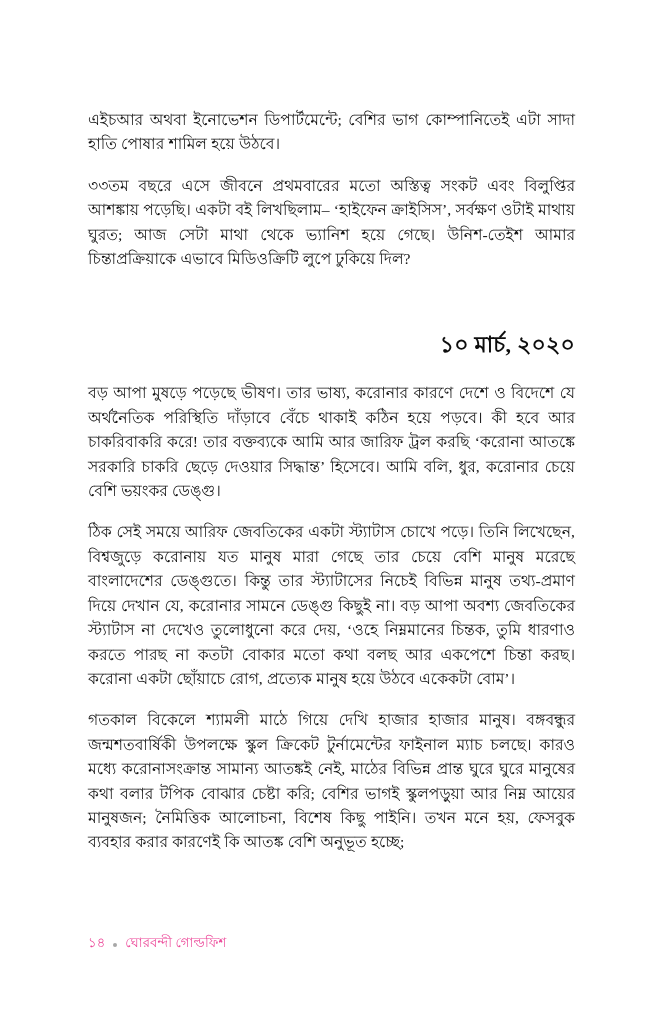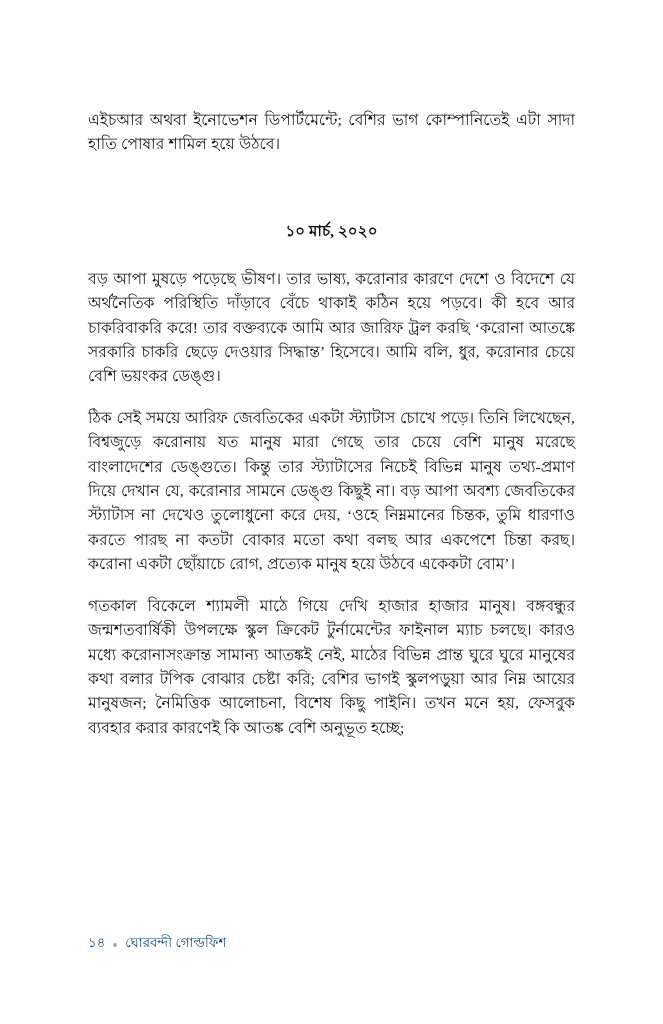--- a/index.html
+++ b/index.html
@@ -43,43 +43,43 @@
   }
 
   .para:last-of-type {
     margin-bottom: 0;
     font-family: Liberation Serif, serif;
   }
 
   .section-heading {
     margin: 0;
     padding: 0;
-    font-size: 15px;
+    font-size: 22px;
     line-height: 26px;
     font-weight: bold;
     color: #0d0d0d;
-    text-align: center;
+    text-align: right;
     letter-spacing: 0.01em;
   }
 
   .spacer-before-heading {
     height: 44px;
   }
 
   .spacer-after-heading {
     height: 23px;
   }
 
   .page-footer {
     position: absolute;
     left: 88px;
     bottom: 60px;
     font-size: 13.2px;
     line-height: 18px;
-    color: #0c4a6e;
+    color: #ec4899;
     white-space: nowrap;
     letter-spacing: 0.01em;
   }
 
   .footer-folio {
     display: inline;
   }
 
   .footer-sep {
     display: inline-block;
@@ -102,20 +102,21 @@
 </style>
 </head>
 <body>
 
 <div class="page">
 
   <div class="text-block">
 
     <p class="para">এইচআর অথবা ইনোভেশন ডিপার্টমেন্টে; বেশির ভাগ কোম্পানিতেই এটা সাদা হাতি পোষার শামিল হয়ে উঠবে।</p>
 
+    <p class="para">৩৩তম বছরে এসে জীবনে প্রথমবারের মতো অস্তিত্ব সংকট এবং বিলুপ্তির আশঙ্কায় পড়েছি। একটা বই লিখছিলাম– ‘হাইফেন ক্রাইসিস’, সর্বক্ষণ ওটাই মাথায় ঘুরত; আজ সেটা মাথা থেকে ভ্যানিশ হয়ে গেছে। উনিশ-তেইশ আমার চিন্তাপ্রক্রিয়াকে এভাবে মিডিওক্রিটি লুপে ঢুকিয়ে দিল?</p>
 
     <div class="spacer-before-heading"></div>
 
     <h2 class="section-heading">১০ মার্চ, ২০২০</h2>
 
     <div class="spacer-after-heading"></div>
 
     <p class="para">বড় আপা মুষড়ে পড়েছে ভীষণ। তার ভাষ্য, করোনার কারণে দেশে ও বিদেশে যে অর্থনৈতিক পরিস্থিতি দাঁড়াবে বেঁচে থাকাই কঠিন হয়ে পড়বে। কী হবে আর চাকরিবাকরি করে! তার বক্তব্যকে আমি আর জারিফ ট্রল করছি ‘করোনা আতঙ্কে সরকারি চাকরি ছেড়ে দেওয়ার সিদ্ধান্ত’ হিসেবে। আমি বলি, ধুর, করোনার চেয়ে বেশি ভয়ংকর ডেঙ্গু।</p>
 
     <p class="para">ঠিক সেই সময়ে আরিফ জেবতিকের একটা স্ট্যাটাস চোখে পড়ে। তিনি লিখেছেন, বিশ্বজুড়ে করোনায় যত মানুষ মারা গেছে তার চেয়ে বেশি মানুষ মরেছে বাংলাদেশের ডেঙ্গুতে। কিন্তু তার স্ট্যাটাসের নিচেই বিভিন্ন মানুষ তথ্য-প্রমাণ দিয়ে দেখান যে, করোনার সামনে ডেঙ্গু কিছুই না। বড় আপা অবশ্য জেবতিকের স্ট্যাটাস না দেখেও তুলোধুনো করে দেয়, ‘ওহে নিম্নমানের চিন্তক, তুমি ধারণাও করতে পারছ না কতটা বোকার মতো কথা বলছ আর একপেশে চিন্তা করছ। করোনা একটা ছোঁয়াচে রোগ, প্রত্যেক মানুষ হয়ে উঠবে একেকটা বোম’।</p>

